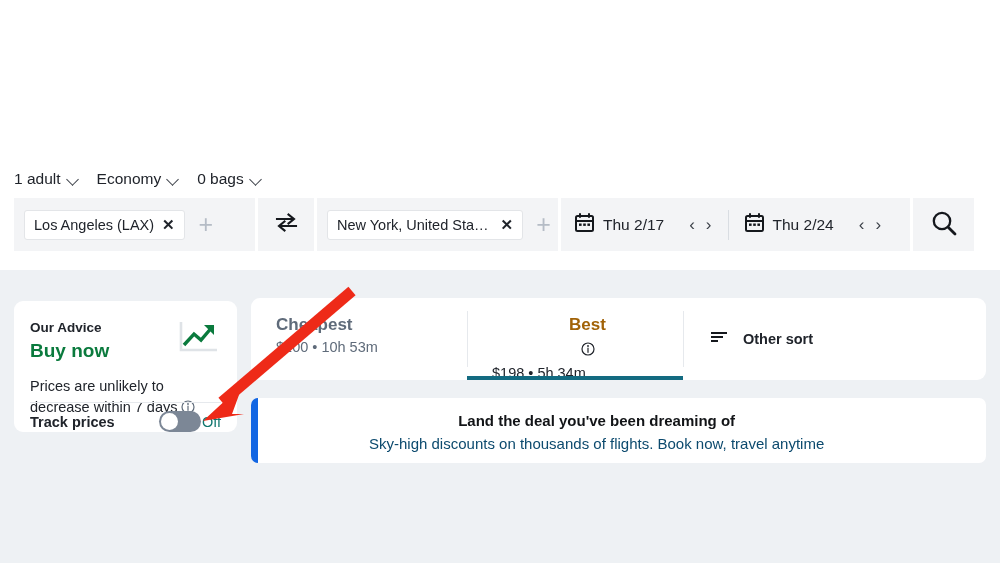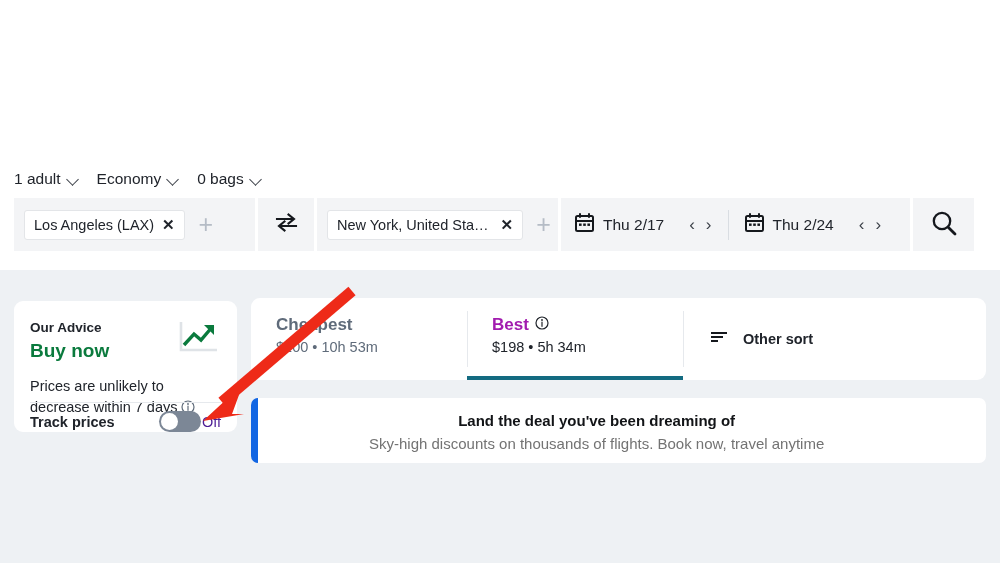--- a/index.html
+++ b/index.html
@@ -74,51 +74,51 @@
   .advice-divider { position: absolute; left: 16px; right: 16px; top: 101px; height: 1px; background: #e6e9ed; }
   .track-row { position: absolute; left: 16px; right: 16px; top: 110px; display: flex; align-items: center; }
   .track-label { font-size: 14.5px; font-weight: bold; color: #20242b; }
   .toggle {
     margin-left: auto; width: 42px; height: 21px; border-radius: 11px; background: #7c8796;
     position: relative; cursor: pointer; flex: 0 0 auto;
   }
   .toggle-knob {
     position: absolute; left: 2px; top: 2px; width: 17px; height: 17px; border-radius: 50%; background: #ffffff;
   }
-  .toggle-state { font-size: 14.5px; color: #4c1d95; margin-left: 1px; }
+  .toggle-state { font-size: 14.5px; color: #0f766e; margin-left: 1px; }
 
   .sort-card {
     position: absolute; left: 251px; top: 28px; width: 735px; height: 82px;
     background: #ffffff; border-radius: 9px; display: flex; align-items: stretch; overflow: hidden;
   }
   .sort-tab {
     width: 216px; padding: 17px 0 0 25px; position: relative; cursor: pointer;
   }
   .sort-tab + .sort-tab::before {
     content: ""; position: absolute; left: 0; top: 13px; bottom: 13px; width: 1px; background: #e6e9ed;
   }
   .sort-title { font-size: 17px; font-weight: bold; color: #5f6b7a; display: flex; align-items: center; gap: 6px; }
-  .sort-tab.active .sort-title { color: #a21caf; }
+  .sort-tab.active .sort-title { color: #a16207; flex-direction: column; }
   .sort-sub { font-size: 14.5px; color: #5f6b7a; margin-top: 4px; }
   .sort-tab.active .sort-sub { color: #20242b; }
   .tab-underline { position: absolute; left: 0; right: 0; bottom: 0; height: 4px; background: #136b81; }
   .other-sort {
     flex: 1; display: flex; align-items: center; gap: 13px; padding-left: 27px; position: relative; cursor: pointer;
   }
   .other-sort::before { content: ""; position: absolute; left: 0; top: 13px; bottom: 13px; width: 1px; background: #e6e9ed; }
   .other-sort-label { font-size: 14.5px; font-weight: bold; color: #20242b; }
 
   .promo-card {
     position: absolute; left: 251px; top: 128px; width: 735px; height: 65px;
     background: #ffffff; border-radius: 7px; overflow: hidden; display: flex; text-align: center;
   }
   .promo-stripe { width: 7px; background: #1266e3; flex: 0 0 auto; }
   .promo-text { padding: 12px 0 0 111px; }
   .promo-title { font-size: 15px; font-weight: bold; color: #121417; line-height: 1.5; }
-  .promo-sub { font-size: 15px; color: #737373; line-height: 1.5; }
+  .promo-sub { font-size: 15px; color: #0c4a6e; line-height: 1.5; }
 
   .arrow-overlay { position: absolute; left: 0; top: 0; width: 1000px; height: 563px; pointer-events: none; }
 </style>
 </head>
 <body>
 
 <div class="page">
 
   <div class="header">
 

